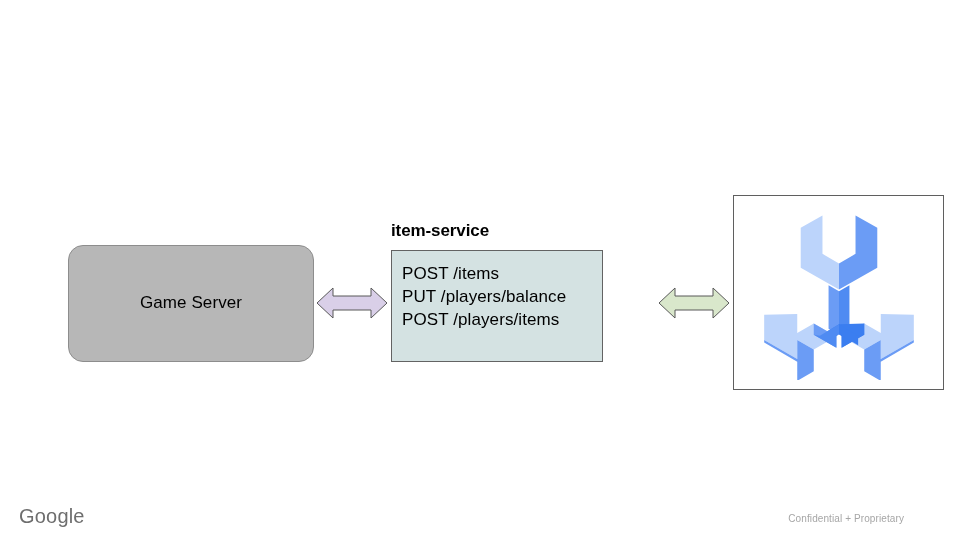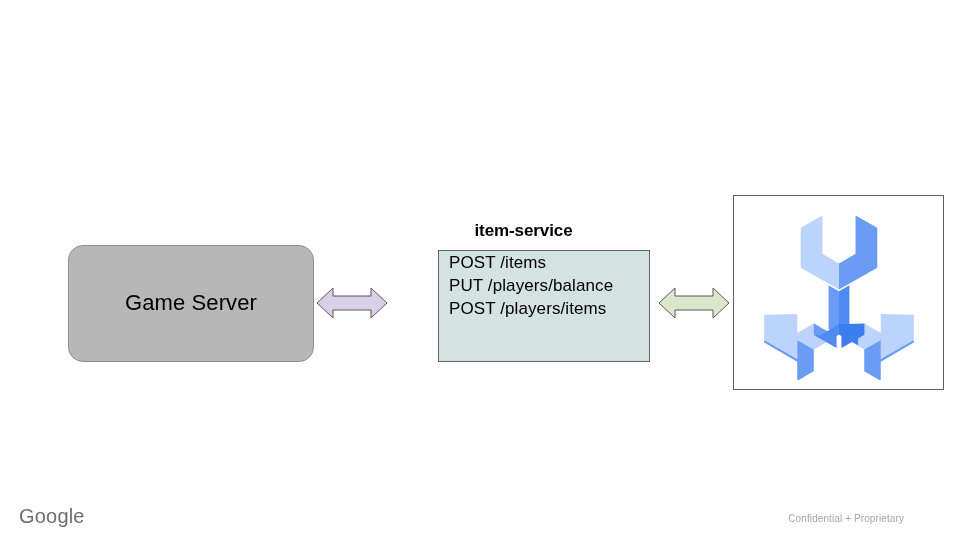--- a/index.html
+++ b/index.html
@@ -28,21 +28,21 @@
     height: 117px;
     background: #b7b7b7;
     border: 1px solid #8d8d8d;
     border-radius: 15px;
     box-sizing: border-box;
     display: flex;
     align-items: center;
     justify-content: center;
   }
   .gameserver-label {
-    font-size: 22px;
+    font-size: 17px;
     color: #000000;
     line-height: 1.2;
     text-align: center;
     letter-spacing: 0.1px;
   }
 
   
   .arrow {
     position: absolute;
     width: 72px;
@@ -51,37 +51,36 @@
   .arrow svg { display: block; width: 72px; height: 40px; }
   .arrow-left  { left: 316px; top: 283px; }
   .arrow-right { left: 658px; top: 283px; }
 
   
   .service-title {
     position: absolute;
     left: 391px;
     top: 221px;
     width: 265px;
-    text-align: center;
+    text-align: left;
     font-size: 17px;
     font-weight: bold;
     color: #000000;
     letter-spacing: -0.1px;
   }
   .service-box {
     position: absolute;
     left: 391px;
     top: 250px;
     width: 212px;
     height: 112px;
     background: #d4e2e2;
     border: 1px solid #636363;
     box-sizing: border-box;
-    padding: 0 0 0 10px;
-    margin-left: 47px;
+    padding: 11px 0 0 10px;
   }
   .endpoint-line {
     font-size: 17px;
     color: #000000;
     line-height: 23px;
     white-space: nowrap;
     letter-spacing: 0.1px;
   }
 
   

